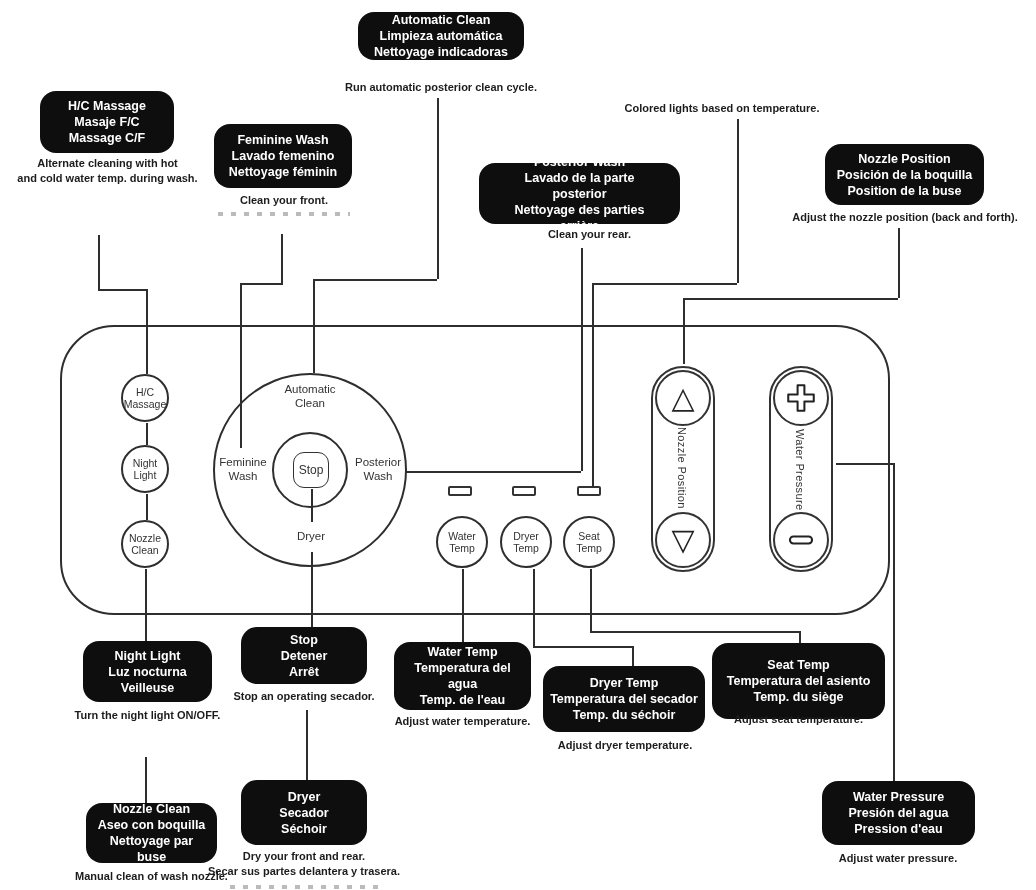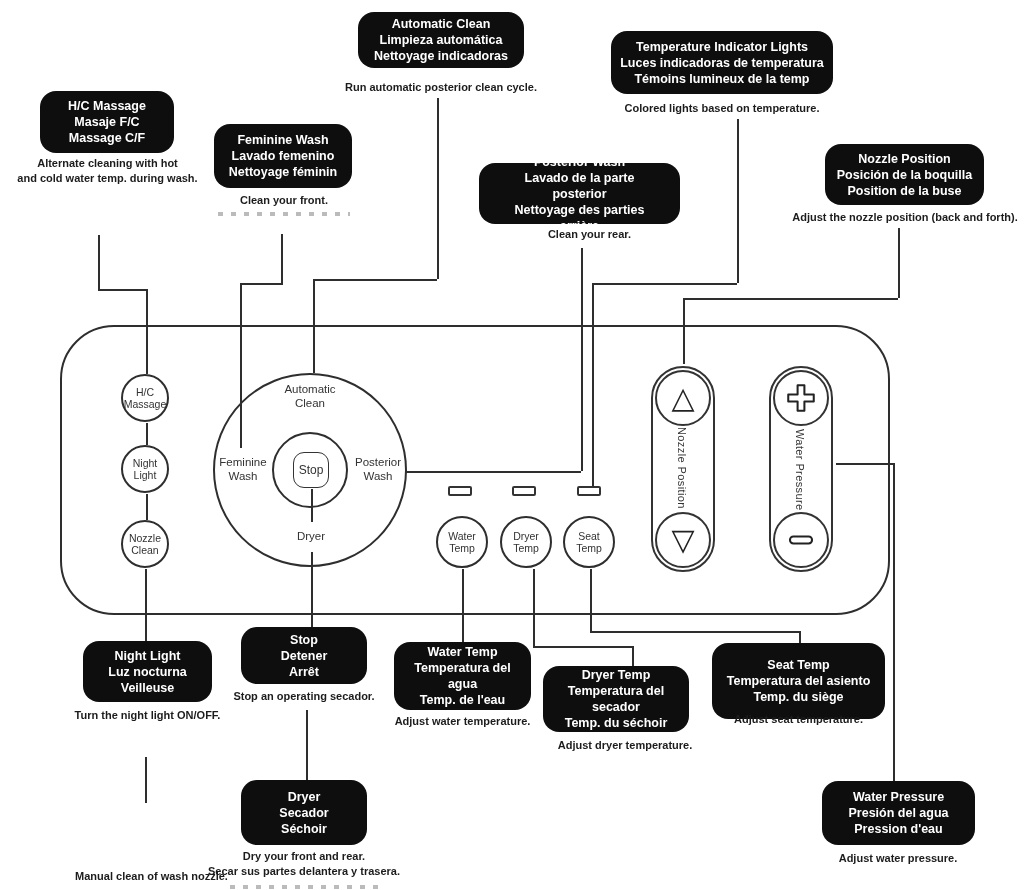--- a/index.html
+++ b/index.html
@@ -153,34 +153,29 @@
   <div class="box" style="left:214px;top:124px;width:138px;height:64px">
     <span>Feminine Wash</span>
     <span>Lavado femenino</span>
     <span>Nettoyage féminin</span>
   </div>
   <div class="cap" style="left:215px;top:193px;width:138px">
     <span>Clean your front.</span>
   </div>
   <div class="artifact" style="left:218px;top:212px;width:132px"></div>
 
-  <div class="box" style="left:358px;top:12px;width:166px;height:56px">
+  <div class="box" style="left:358px;top:12px;width:166px;height:48px">
     <span>Automatic Clean</span>
     <span>Limpieza automática</span>
     <span>Nettoyage indicadoras</span>
   </div>
   <div class="cap" style="left:330px;top:80px;width:222px">
     <span>Run automatic posterior clean cycle.</span>
   </div>
 
-  <div class="box" style="left:611px;top:31px;width:222px;height:63px;padding:6px">
-    <span>Temperature Indicator Lights</span>
-    <span>Luces indicadoras de temperatura</span>
-    <span>Témoins lumineux de la temp</span>
-  </div>
   <div class="cap" style="left:611px;top:101px;width:222px">
     <span>Colored lights based on temperature.</span>
   </div>
 
   <div class="box" style="left:479px;top:163px;width:201px;height:61px;padding:20px">
     <span>Posterior Wash</span>
     <span>Lavado de la parte posterior</span>
     <span>Nettoyage des parties arrière</span>
   </div>
   <div class="cap" style="left:489px;top:227px;width:201px">
@@ -216,38 +211,43 @@
 
   <div class="box" style="left:394px;top:642px;width:137px;height:68px">
     <span>Water Temp</span>
     <span>Temperatura del agua</span>
     <span>Temp. de l'eau</span>
   </div>
   <div class="cap" style="left:390px;top:714px;width:145px">
     <span>Adjust water temperature.</span>
   </div>
 
-  <div class="box" style="left:543px;top:666px;width:146px;height:66px;padding:6px">
+  <div class="box" style="left:543px;top:666px;width:162px;height:66px;padding:6px">
     <span>Dryer Temp</span>
     <span>Temperatura del secador</span>
     <span>Temp. du séchoir</span>
   </div>
   <div class="cap" style="left:545px;top:738px;width:160px">
     <span>Adjust dryer temperature.</span>
   </div>
 
   <div class="box" style="left:712px;top:643px;width:173px;height:76px">
     <span>Seat Temp</span>
     <span>Temperatura del asiento</span>
     <span>Temp. du siège</span>
   </div>
   <div class="cap" style="left:710px;top:712px;width:177px">
     <span>Adjust seat temperature.</span>
   </div>
 
+  <div class="box" style="left:86px;top:803px;width:131px;height:60px">
+    <span>Nozzle Clean</span>
+    <span>Aseo con boquilla</span>
+    <span>Nettoyage par buse</span>
+  </div>
   <div class="cap" style="left:70px;top:869px;width:163px">
     <span>Manual clean of wash nozzle.</span>
   </div>
 
   <div class="box" style="left:241px;top:780px;width:126px;height:65px">
     <span>Dryer</span>
     <span>Secador</span>
     <span>Séchoir</span>
   </div>
   <div class="cap" style="left:204px;top:849px;width:200px">

